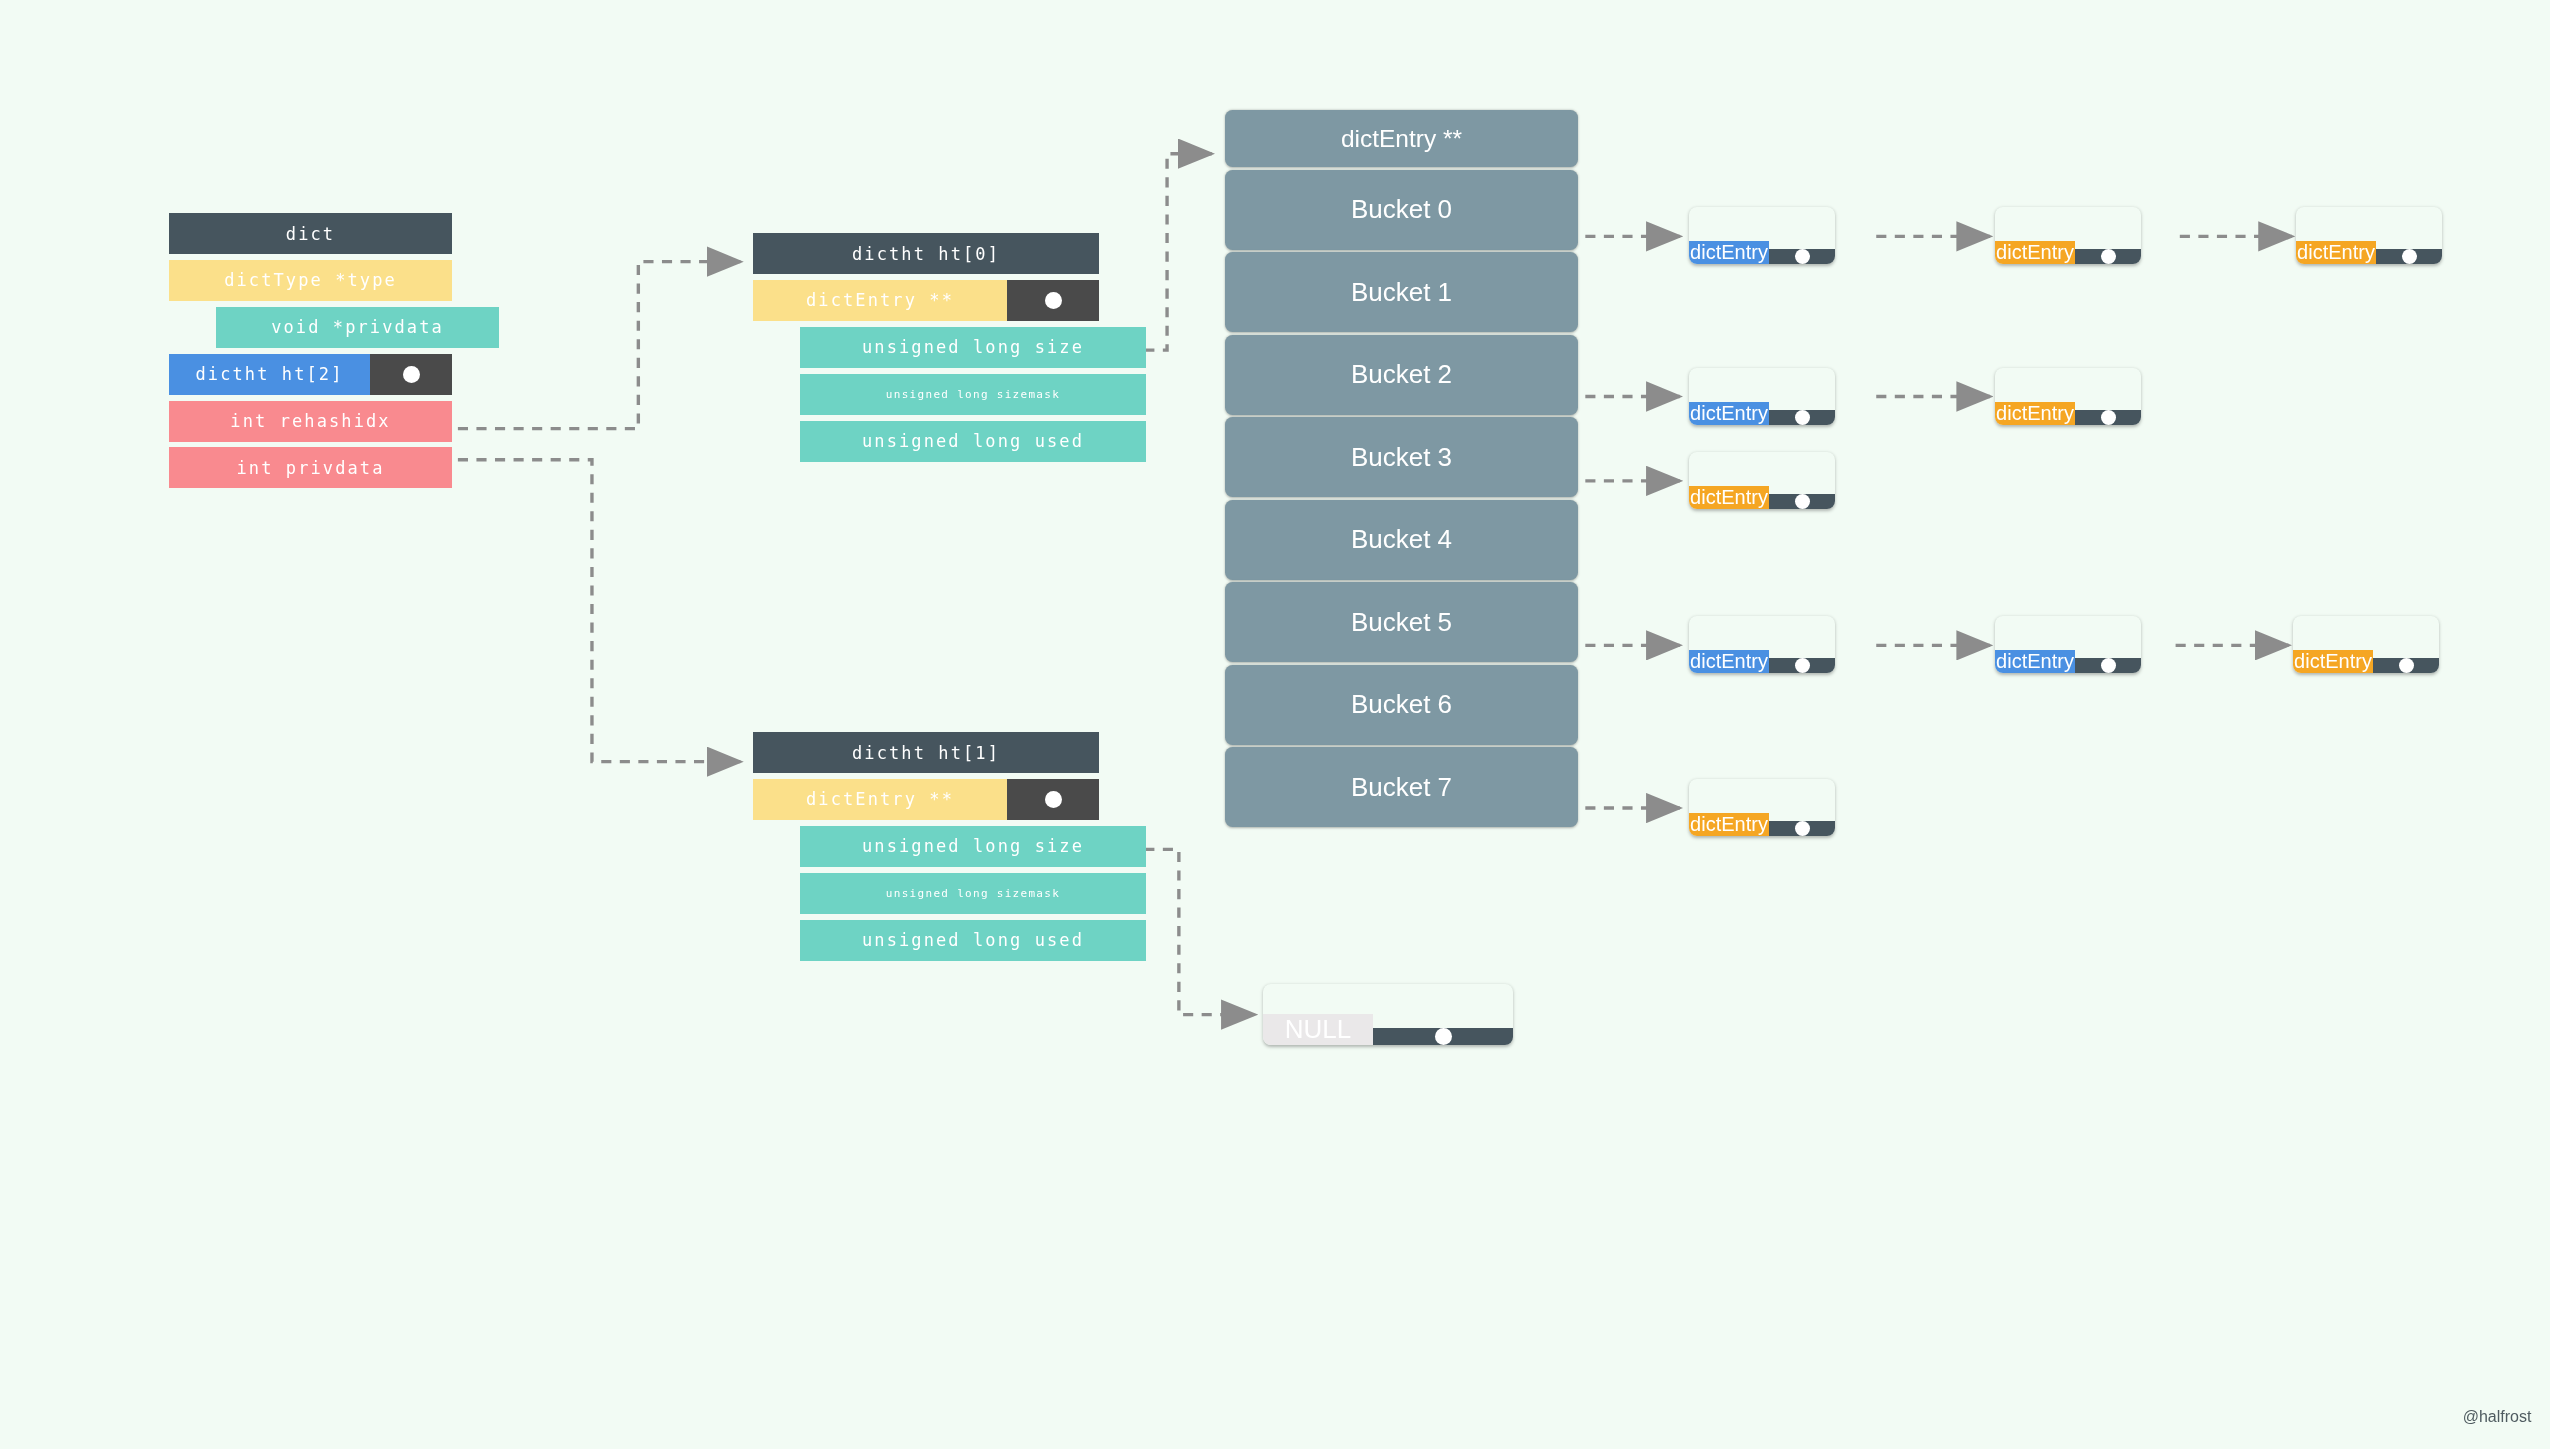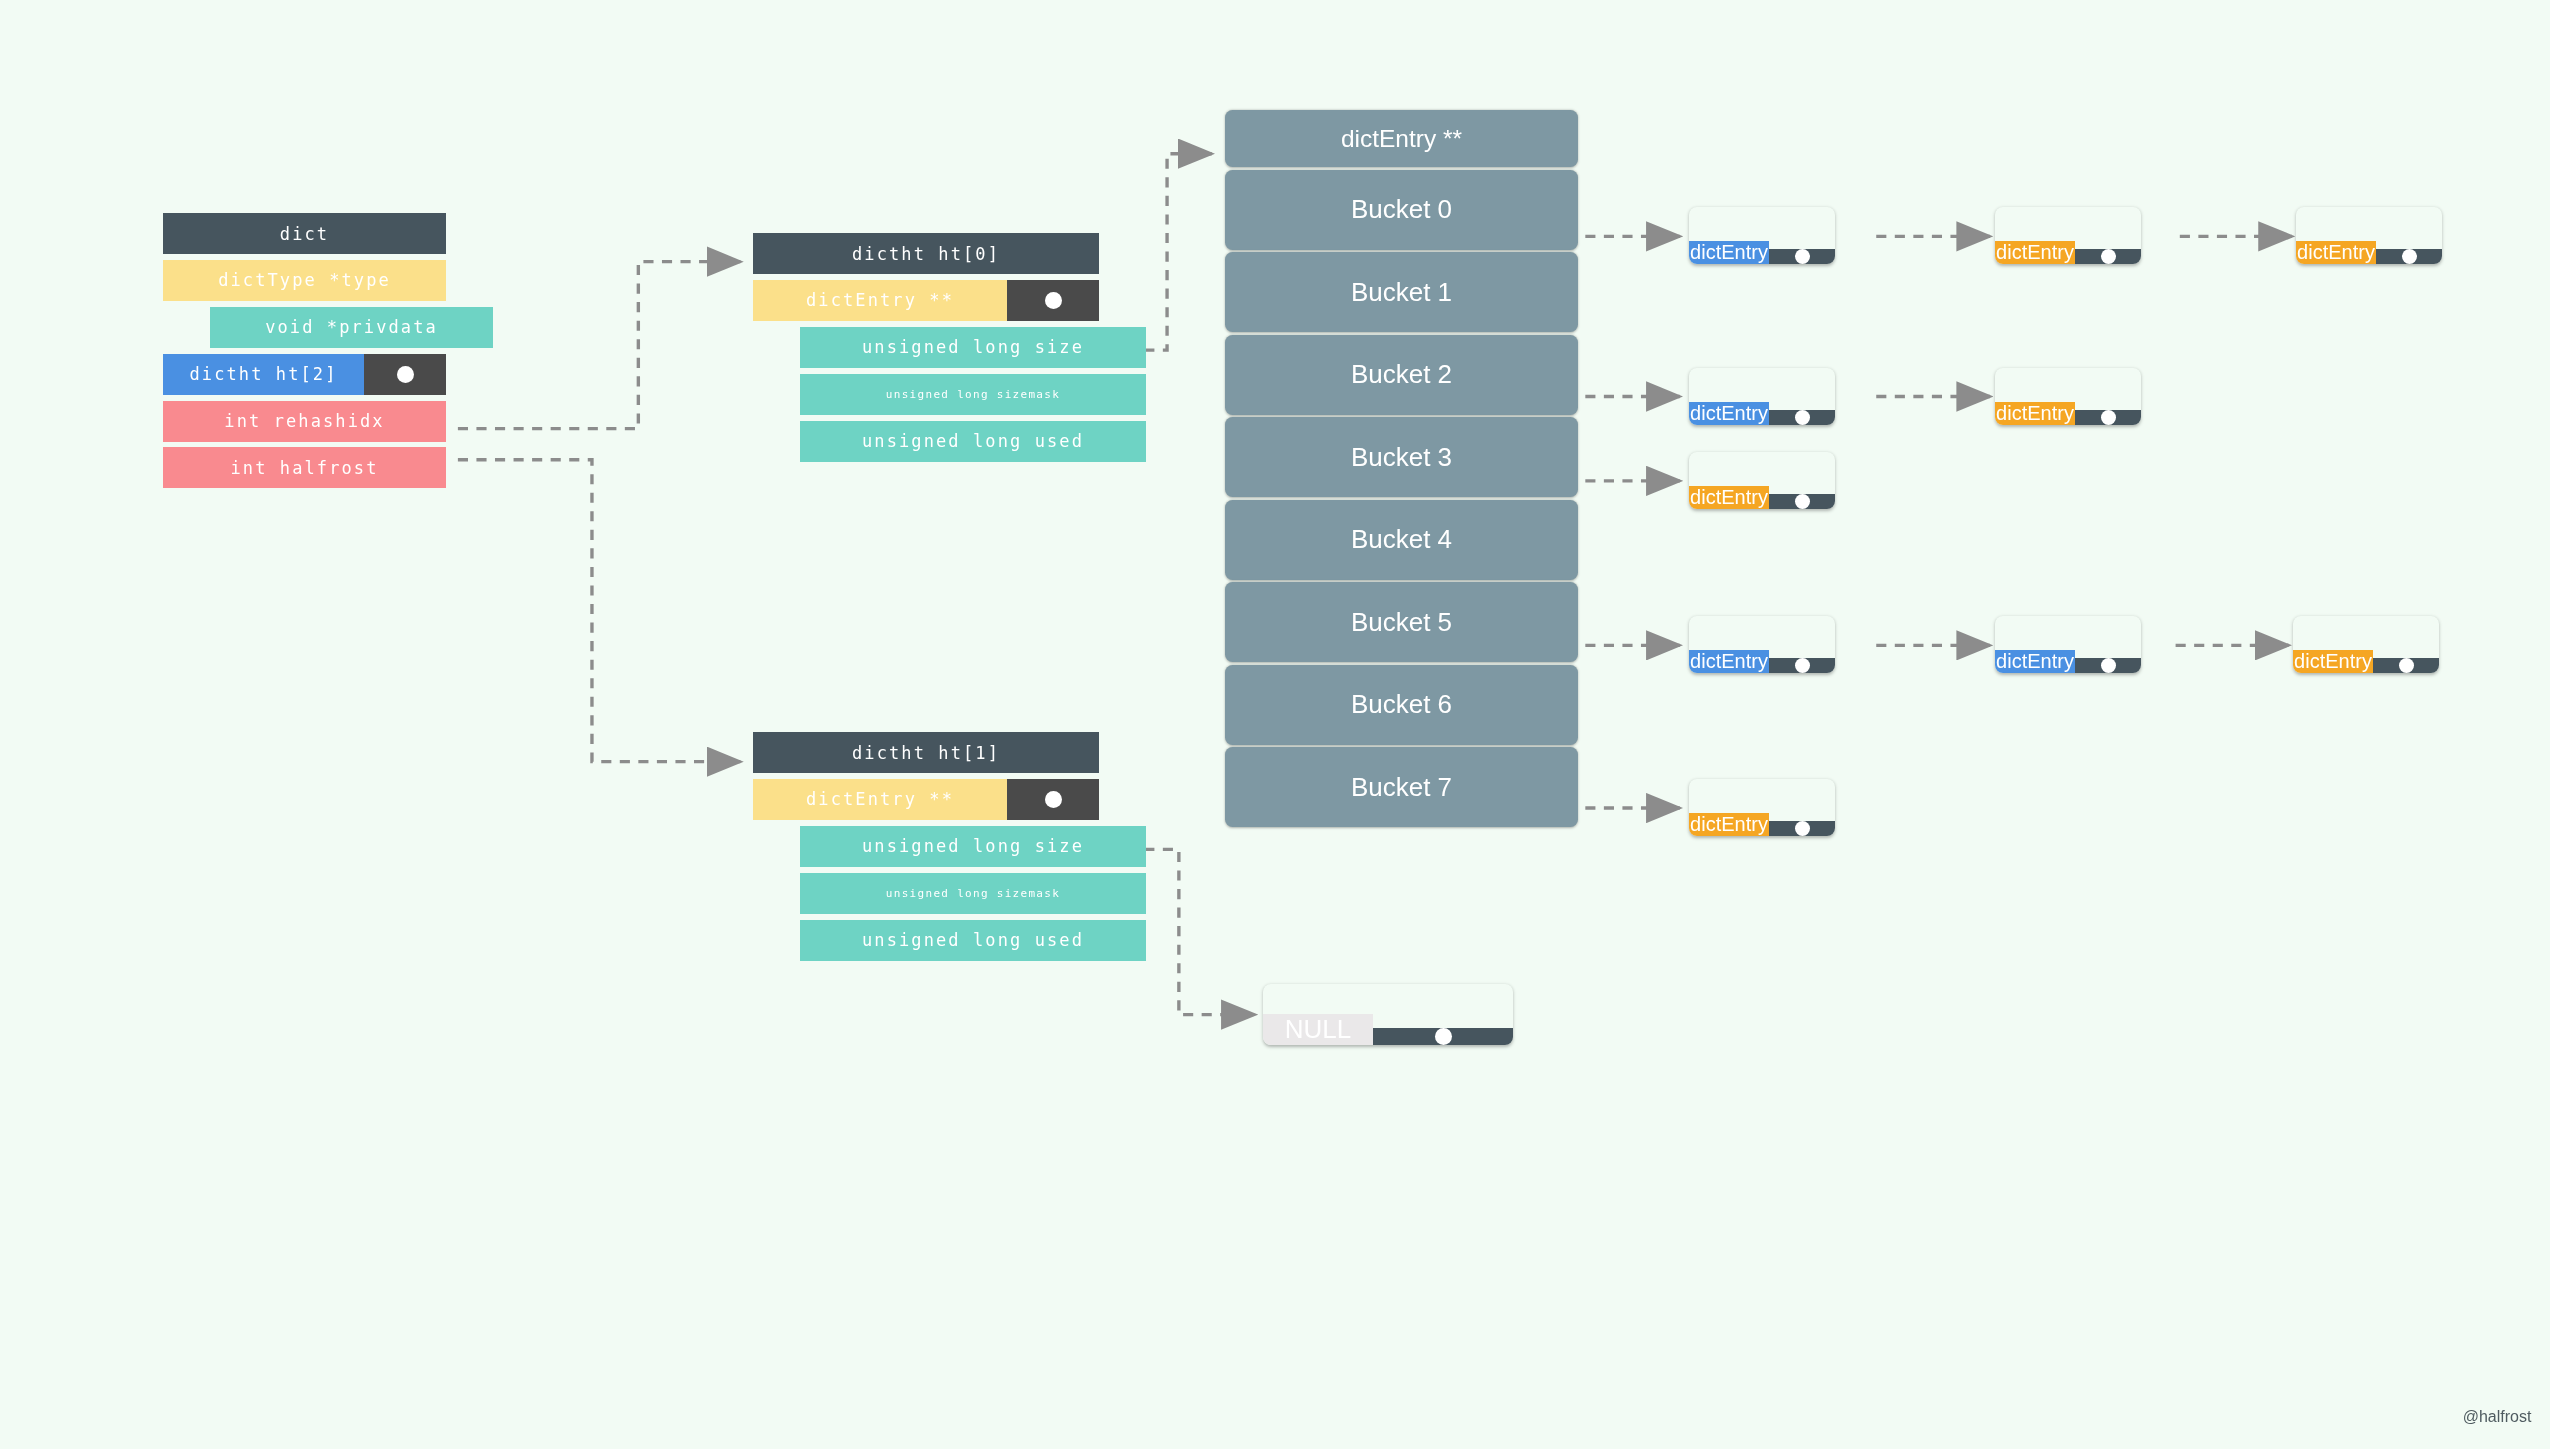--- a/index.html
+++ b/index.html
@@ -30,21 +30,21 @@
   .cell.teal     { background: #6ed3c4; margin-left: 47px; }
   .cell.blue     { background: #4a90e2; }
   .cell.red      { background: #f98a8f; }
   .ptr {
     background: #4a4a4a;
     display: flex; align-items: center; justify-content: center;
   }
   .ptr .dot { width: 17px; height: 17px; border-radius: 50%; background: #fff; display: block; }
 
   
-  #dict-struct { left: 163px; top: 213px; }
+  #dict-struct { left: 169px; top: 213px; }
   #dict-struct .cell { width: 283px; height: 41px; font-size: 17px; }
   #dict-struct .row .cell { width: 201px; }
   #dict-struct .ptr { width: 82px; height: 41px; }
 
   
   .dictht .cell { height: 41px; font-size: 17px; width: 346px; }
   .dictht .row .cell { width: 254px; }
   .dictht .ptr { width: 92px; height: 41px; }
   .dictht .cell.sizemask { font-size: 11px; letter-spacing: 1.3px; }
   #dictht0 { left: 753px; top: 233px; }
@@ -139,21 +139,21 @@
     <div class="cell hdr">dict</div>
     <div class="cell yellow">dictType *type</div>
     <div class="cell teal">void *privdata</div>
     <div class="row">
       <div class="cell blue">dictht ht[2]</div>
       <div class="ptr">
           <span class="dot"></span>
         </div>
     </div>
     <div class="cell red">int rehashidx</div>
-    <div class="cell red">int halfrost</div>
+    <div class="cell red">int privdata</div>
   </div>
 
   <div class="struct dictht" id="dictht0">
     <div class="cell hdr">dictht ht[0]</div>
     <div class="row">
       <div class="cell yellow">dictEntry **</div>
       <div class="ptr">
           <span class="dot"></span>
         </div>
     </div>

